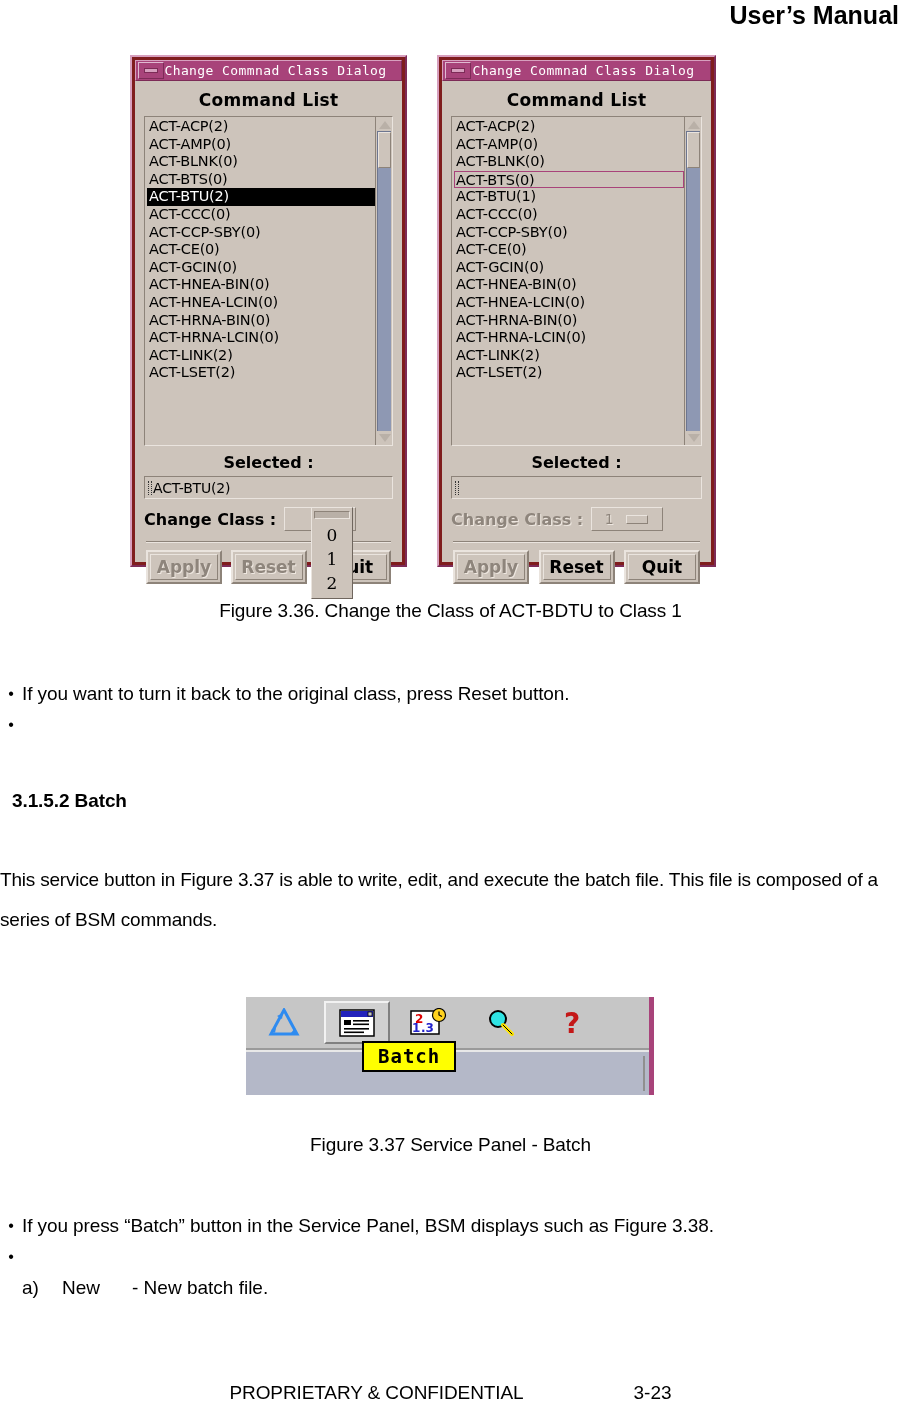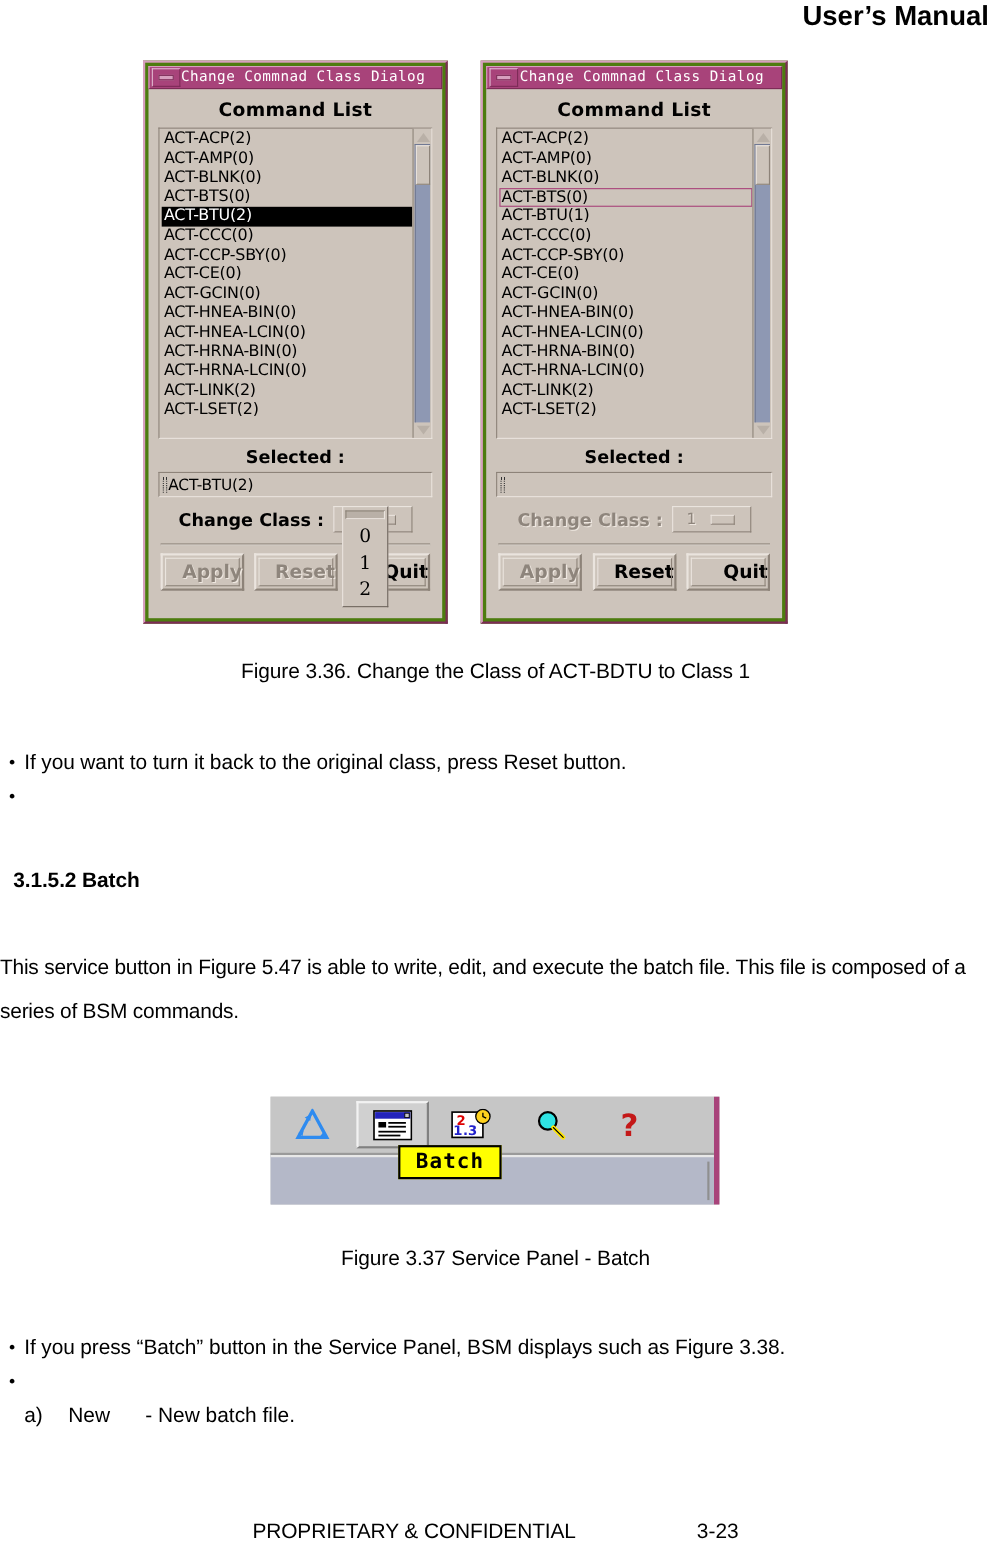--- a/index.html
+++ b/index.html
@@ -38,21 +38,21 @@
   .fig336 {
     position: absolute;
     top: 55px;
     left: 0px;
     width: 901px;
     height: 515px;
   }
 
   .dialog {
     position: absolute;
-    background: #4d7c0f;
+    background: #7f1d1d;
     padding: 3px;
     box-sizing: border-box;
     border-top: 2px solid #d79fbe;
     border-left: 2px solid #d79fbe;
     border-right: 2px solid #7d2b57;
     border-bottom: 2px solid #7d2b57;
   }
   #dialog-left  { left: 130px; top: 0px;  width: 277px; height: 512px; }
   #dialog-right { left: 437px; top: 0px;  width: 279px; height: 512px; }
 
@@ -124,21 +124,21 @@
     font-weight: bold;
     font-size: 17px;
     padding: 9px 0 6px 0;
     letter-spacing: 0.3px;
   }
 
   
   .listbox-wrap {
     position: relative;
     display: flex;
-    height: 283px;
+    height: 330px;
     background: #cdc4bb;
     border-top: 1px solid #8d8379;
     border-left: 1px solid #8d8379;
     border-right: 1px solid #eae4de;
     border-bottom: 1px solid #eae4de;
     box-sizing: border-box;
   }
   .listbox {
     flex: 1 1 auto;
     position: relative;
@@ -240,21 +240,20 @@
     width: 2px;
     height: 14px;
     border-left: 1px dotted #333;
     border-right: 1px dotted #333;
     margin-right: 1px;
   }
 
   .class-row {
     display: flex;
     align-items: center;
-    justify-content: center;
     height: 40px;
     position: relative;
   }
   .class-label {
     font-family: "DejaVu Sans", sans-serif;
     font-weight: bold;
     font-size: 16px;
     margin-right: 8px;
   }
   .class-label.disabled,
@@ -341,21 +340,21 @@
     width: 76px;
     height: 34px;
     background: #cdc4bb;
     border-top: 2px solid #eae4de;
     border-left: 2px solid #eae4de;
     border-right: 2px solid #8d8379;
     border-bottom: 2px solid #8d8379;
     box-sizing: border-box;
     display: flex;
     align-items: center;
-    justify-content: flex-end;
+    justify-content: center;
     font-family: "DejaVu Sans", sans-serif;
     font-weight: bold;
     font-size: 17px;
     position: relative;
   }
   .btn .inner-bevel {
     position: absolute;
     left: 2px; right: 2px; top: 2px; bottom: 2px;
     border-top: 1px solid #eae4de;
     border-left: 1px solid #eae4de;
@@ -677,21 +676,21 @@
   <div class="bullet">
     <span class="dot">•</span>
     <span>If you want to turn it back to the original class, press Reset button.</span>
   </div>
   <div class="bullet">
     <span class="dot">•</span>
   </div>
 </div>
 
 <div class="section-head">3.1.5.2 Batch</div>
-<div class="para" id="para-batch">This service button in Figure 5.47 is able to write, edit, and execute the batch file. This file is composed of a series of BSM commands.</div>
+<div class="para" id="para-batch">This service button in Figure 3.37 is able to write, edit, and execute the batch file. This file is composed of a series of BSM commands.</div>
 
 <div class="fig337">
   <div class="sp-toolbar">
 
     <div class="sp-btn">
       <svg width="34" height="30" viewBox="0 0 34 30" aria-hidden="true">
         <path d="M16 2 L29 26 L3 26 Z" fill="none" stroke="#2e8bf0" stroke-width="3"></path>
         <path d="M9 8 L15 5 L14 11 Z" fill="#2e8bf0"></path>
         <path d="M27 20 L29 26 L23 25 Z" fill="#2e8bf0"></path>
         <path d="M7 25 L3 22 L8 20 Z" fill="#2e8bf0"></path>

